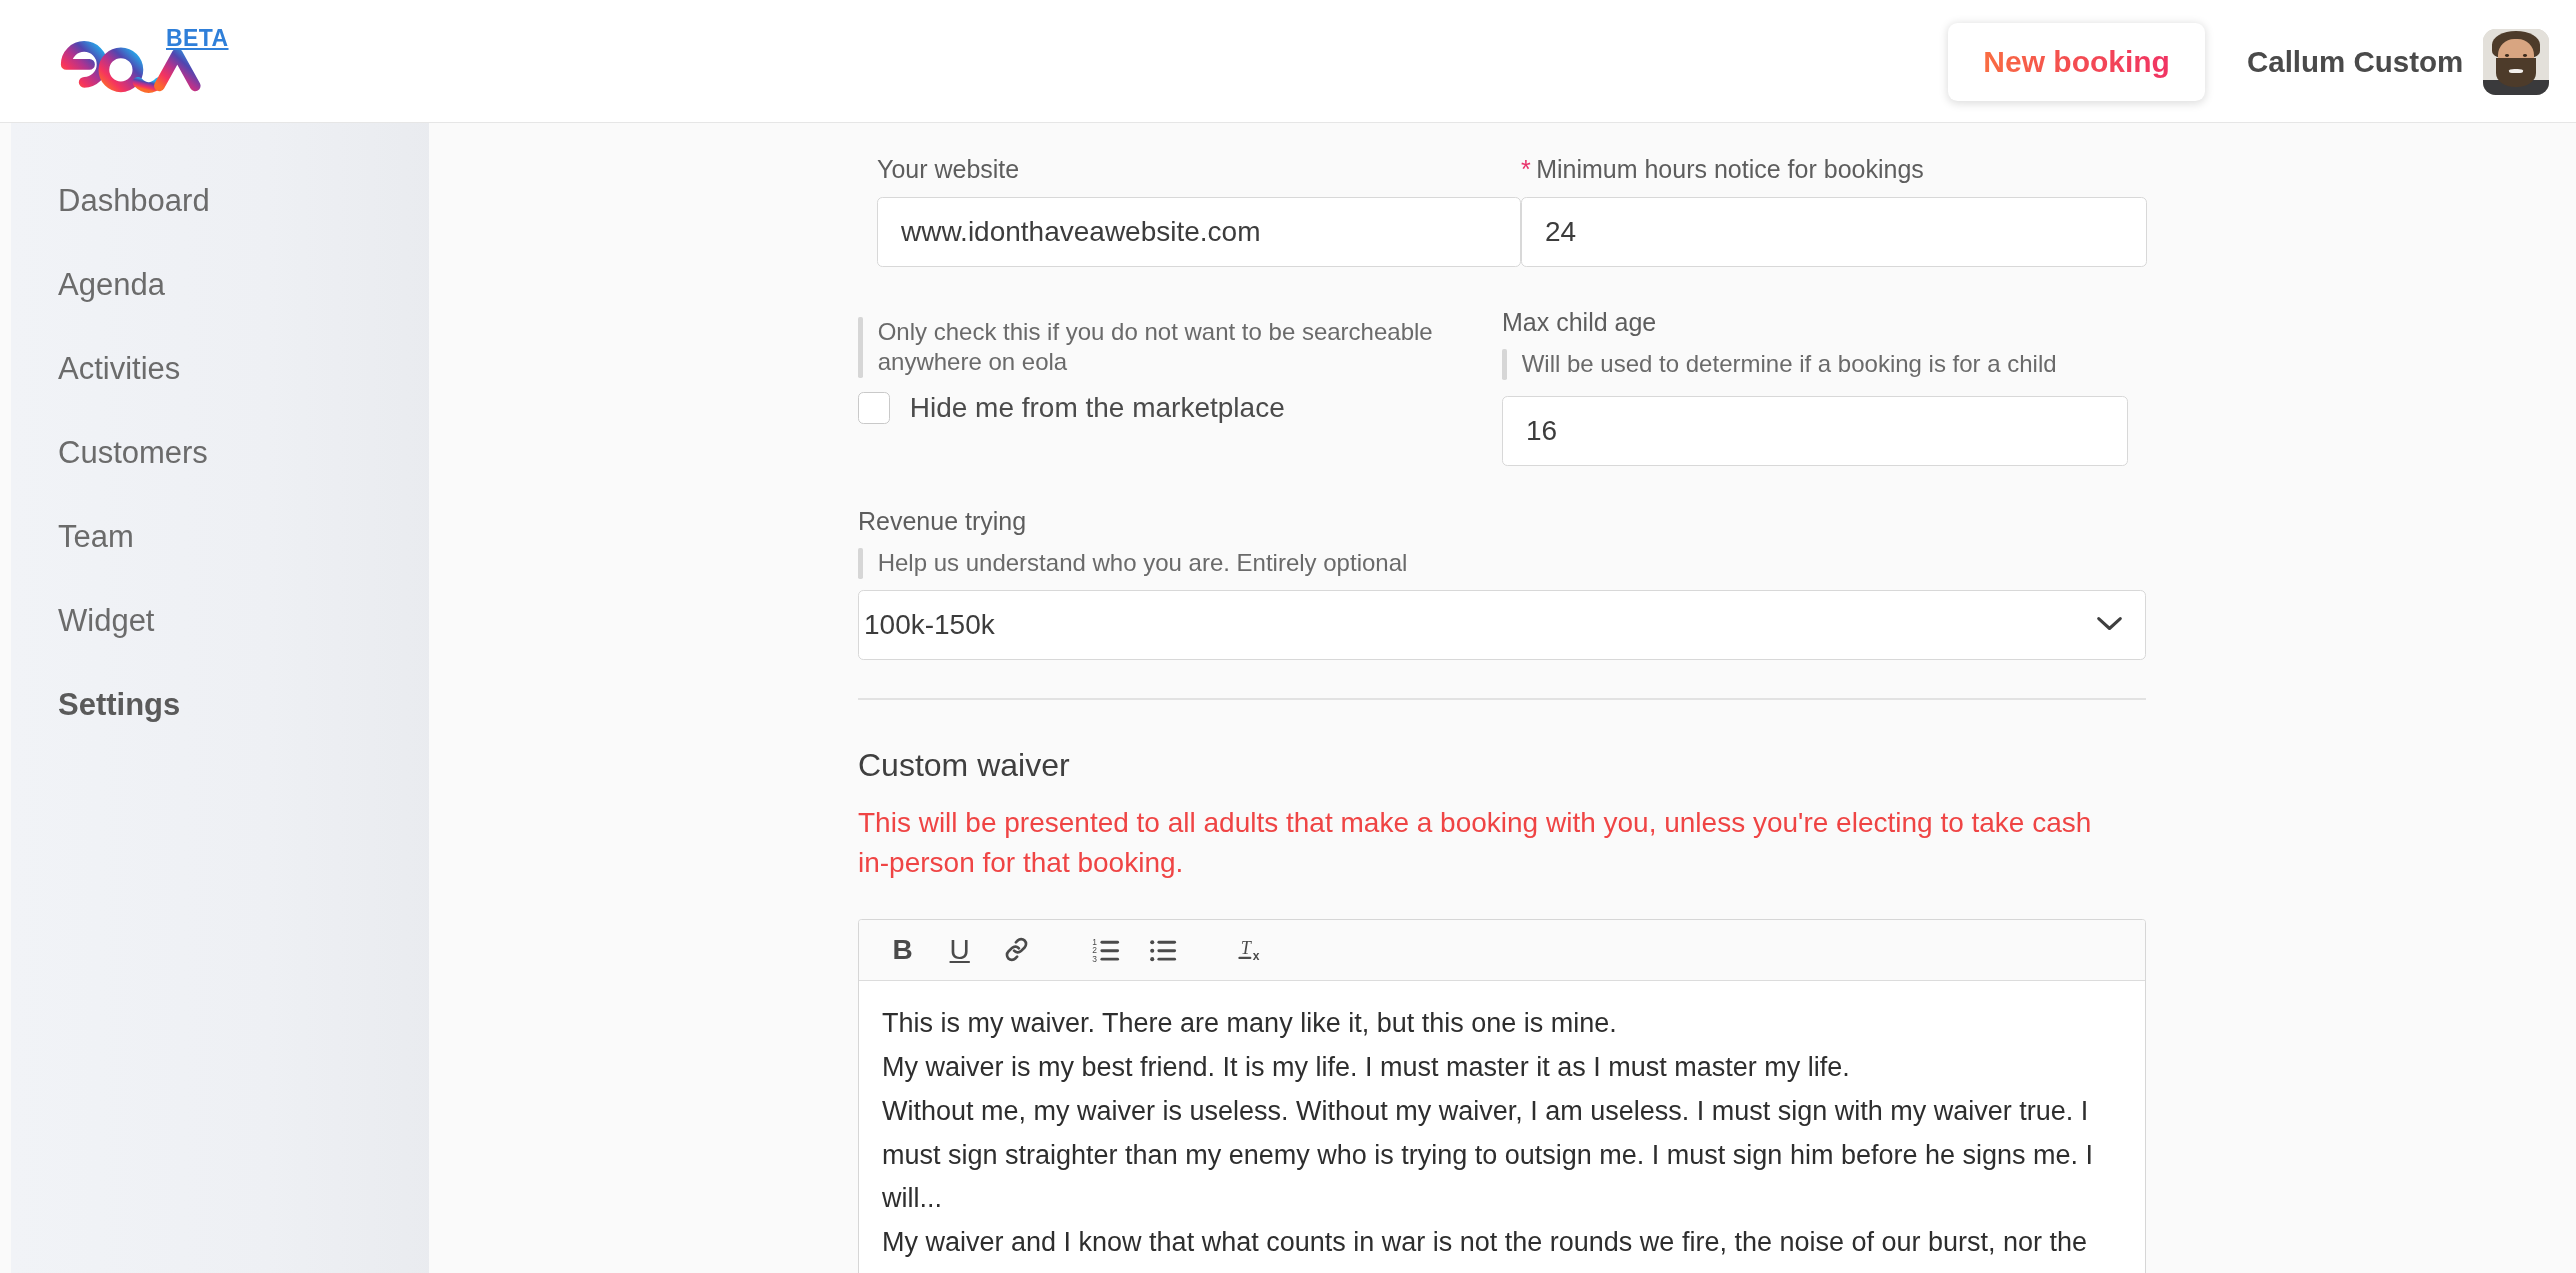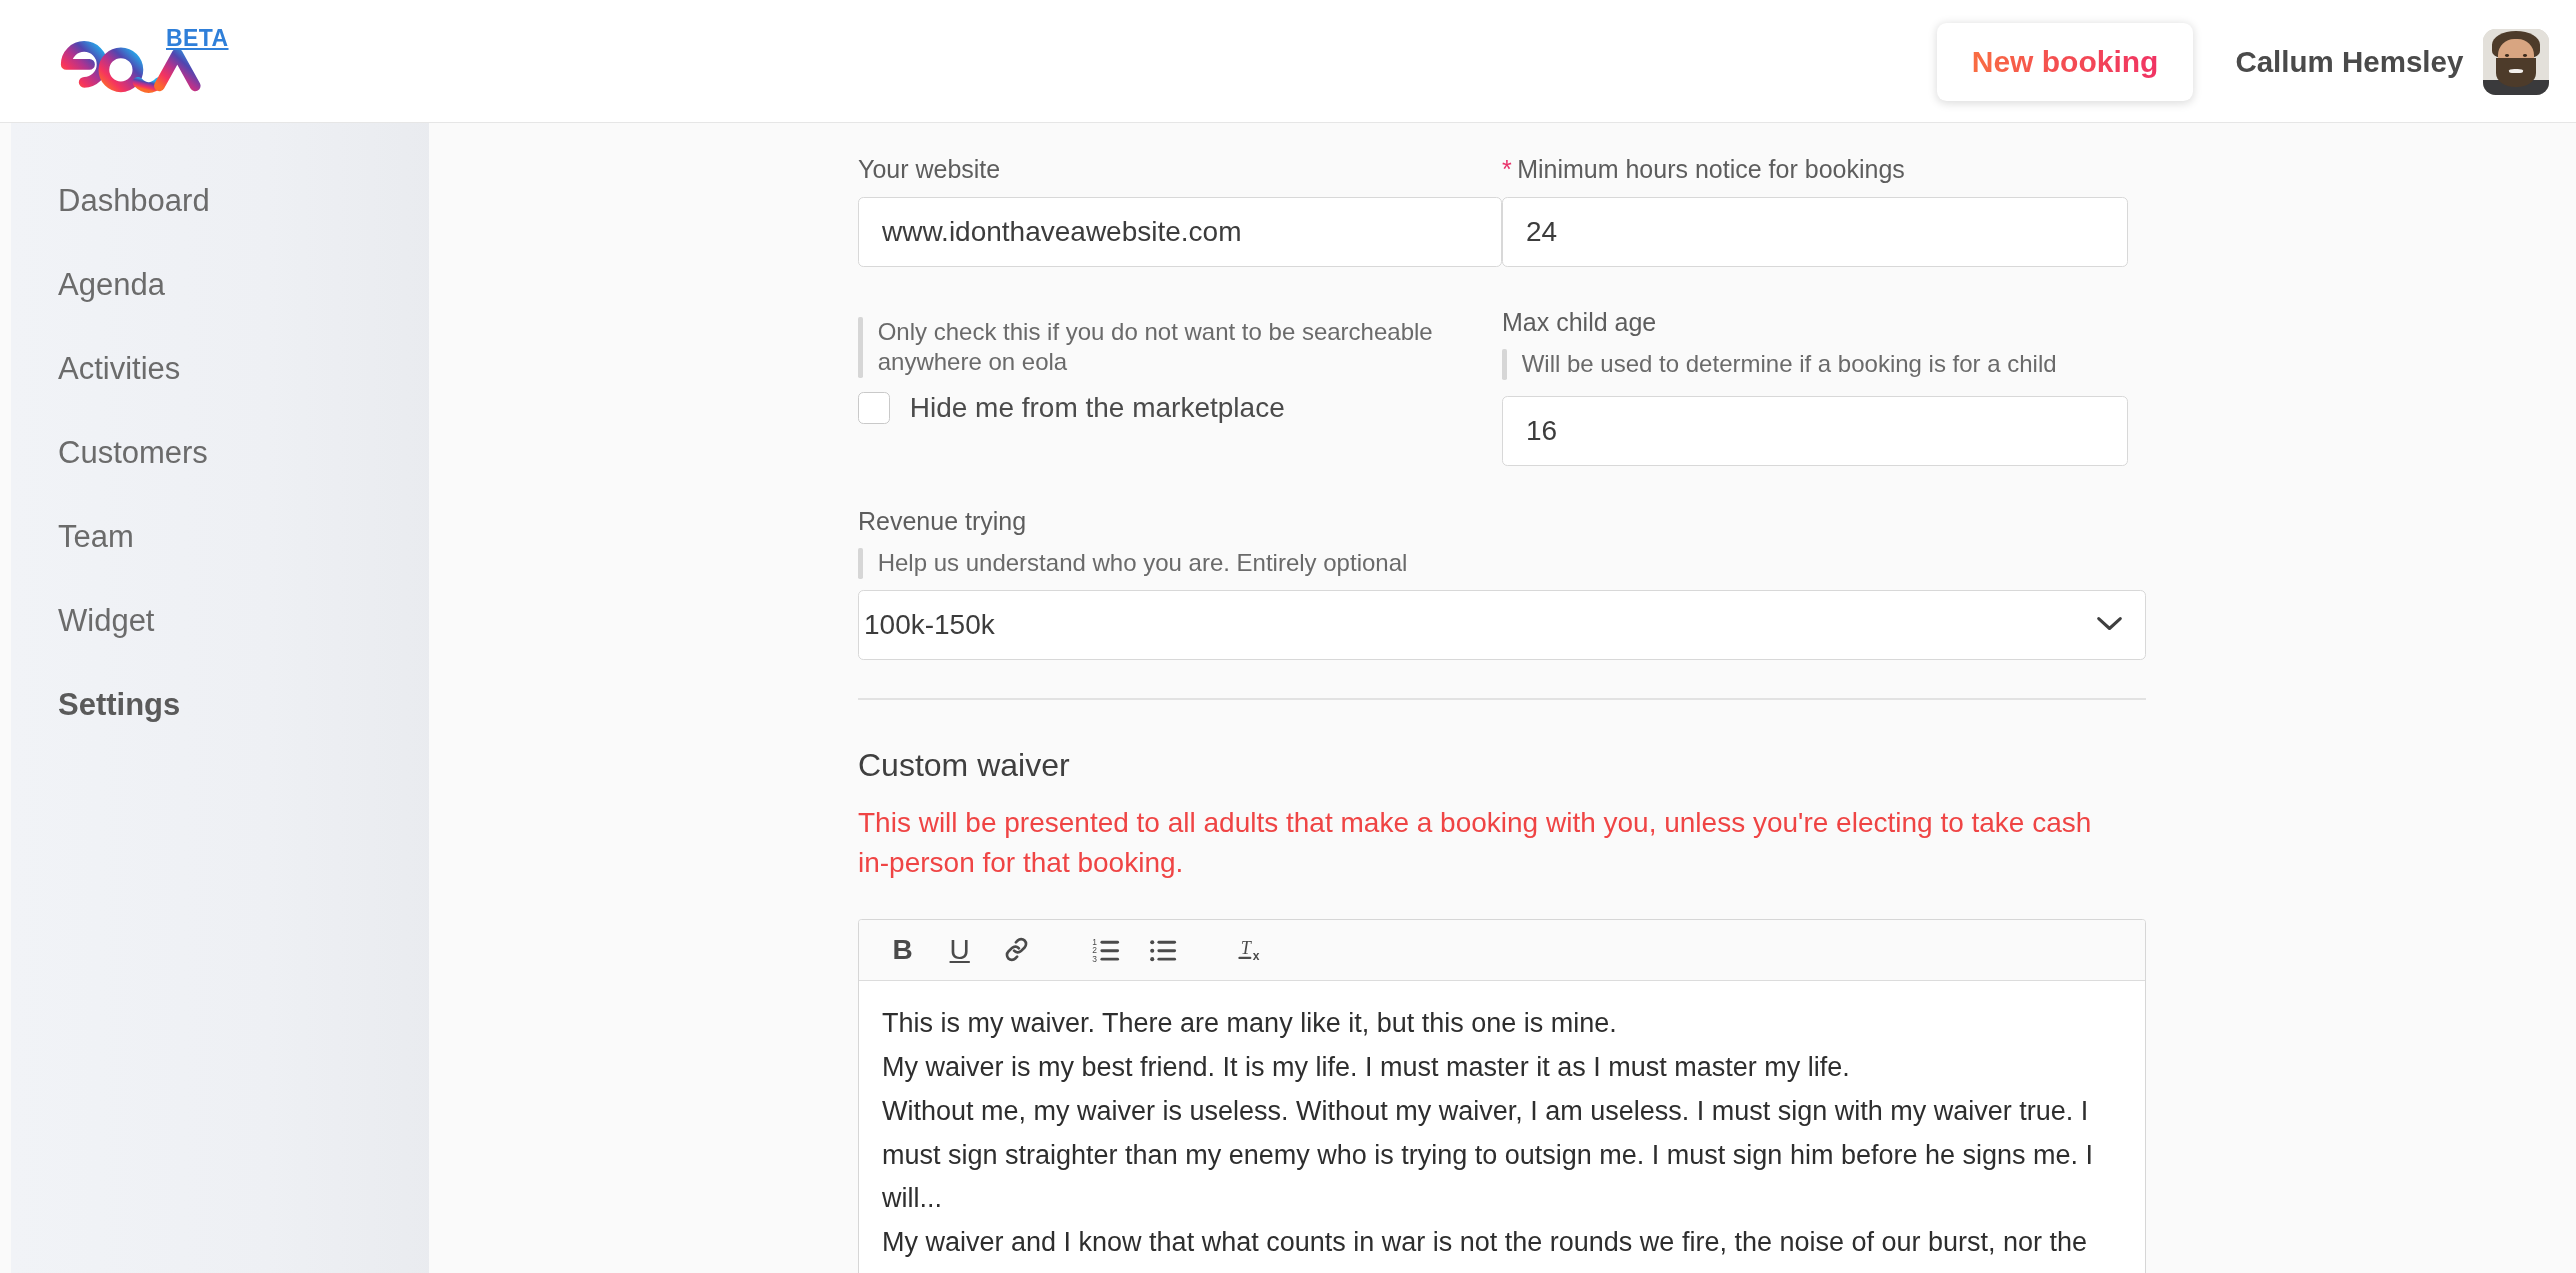--- a/index.html
+++ b/index.html
@@ -164,21 +164,21 @@
           <path d="M140 70 L160 34 L180 70"></path>
         </g>
       </svg>
       <div class="logo-beta">BETA</div>
     </div>
 
     <div class="header-right">
       <button class="new-booking-btn">New booking</button>
 
       <div class="user-area">
-        <span class="user-name">Callum Hemsley</span>
+        <span class="user-name">Callum Custom</span>
         <span class="avatar">
           <span class="av-bg"></span>
           <span class="av-shirt"></span>
           <span class="av-hair"></span>
           <span class="av-face"></span>
           <span class="av-beard"></span>
           <span class="av-eye l"></span>
           <span class="av-eye r"></span>
           <span class="av-mouth"></span>
         </span>
@@ -206,21 +206,21 @@
       <span>Widget</span>
     </div>
     <div class="nav-item active">
       <span>Settings</span>
     </div>
   </div>
 
   <div class="main">
     <div class="content">
 
-      <div class="form-grid" style="margin-top:32px;">
+      <div class="form-grid" style="margin-top:32px;margin-left:19px;">
         <div class="col">
           <div class="field-label">Your website</div>
           <input class="text-input" type="text" value="www.idonthaveawebsite.com" style="">
         </div>
         <div class="col right">
           <div class="field-label">
             <span class="req-star">*</span><span>Minimum hours notice for bookings</span>
           </div>
           <input class="text-input narrow" type="text" value="24" style="">
         </div>

